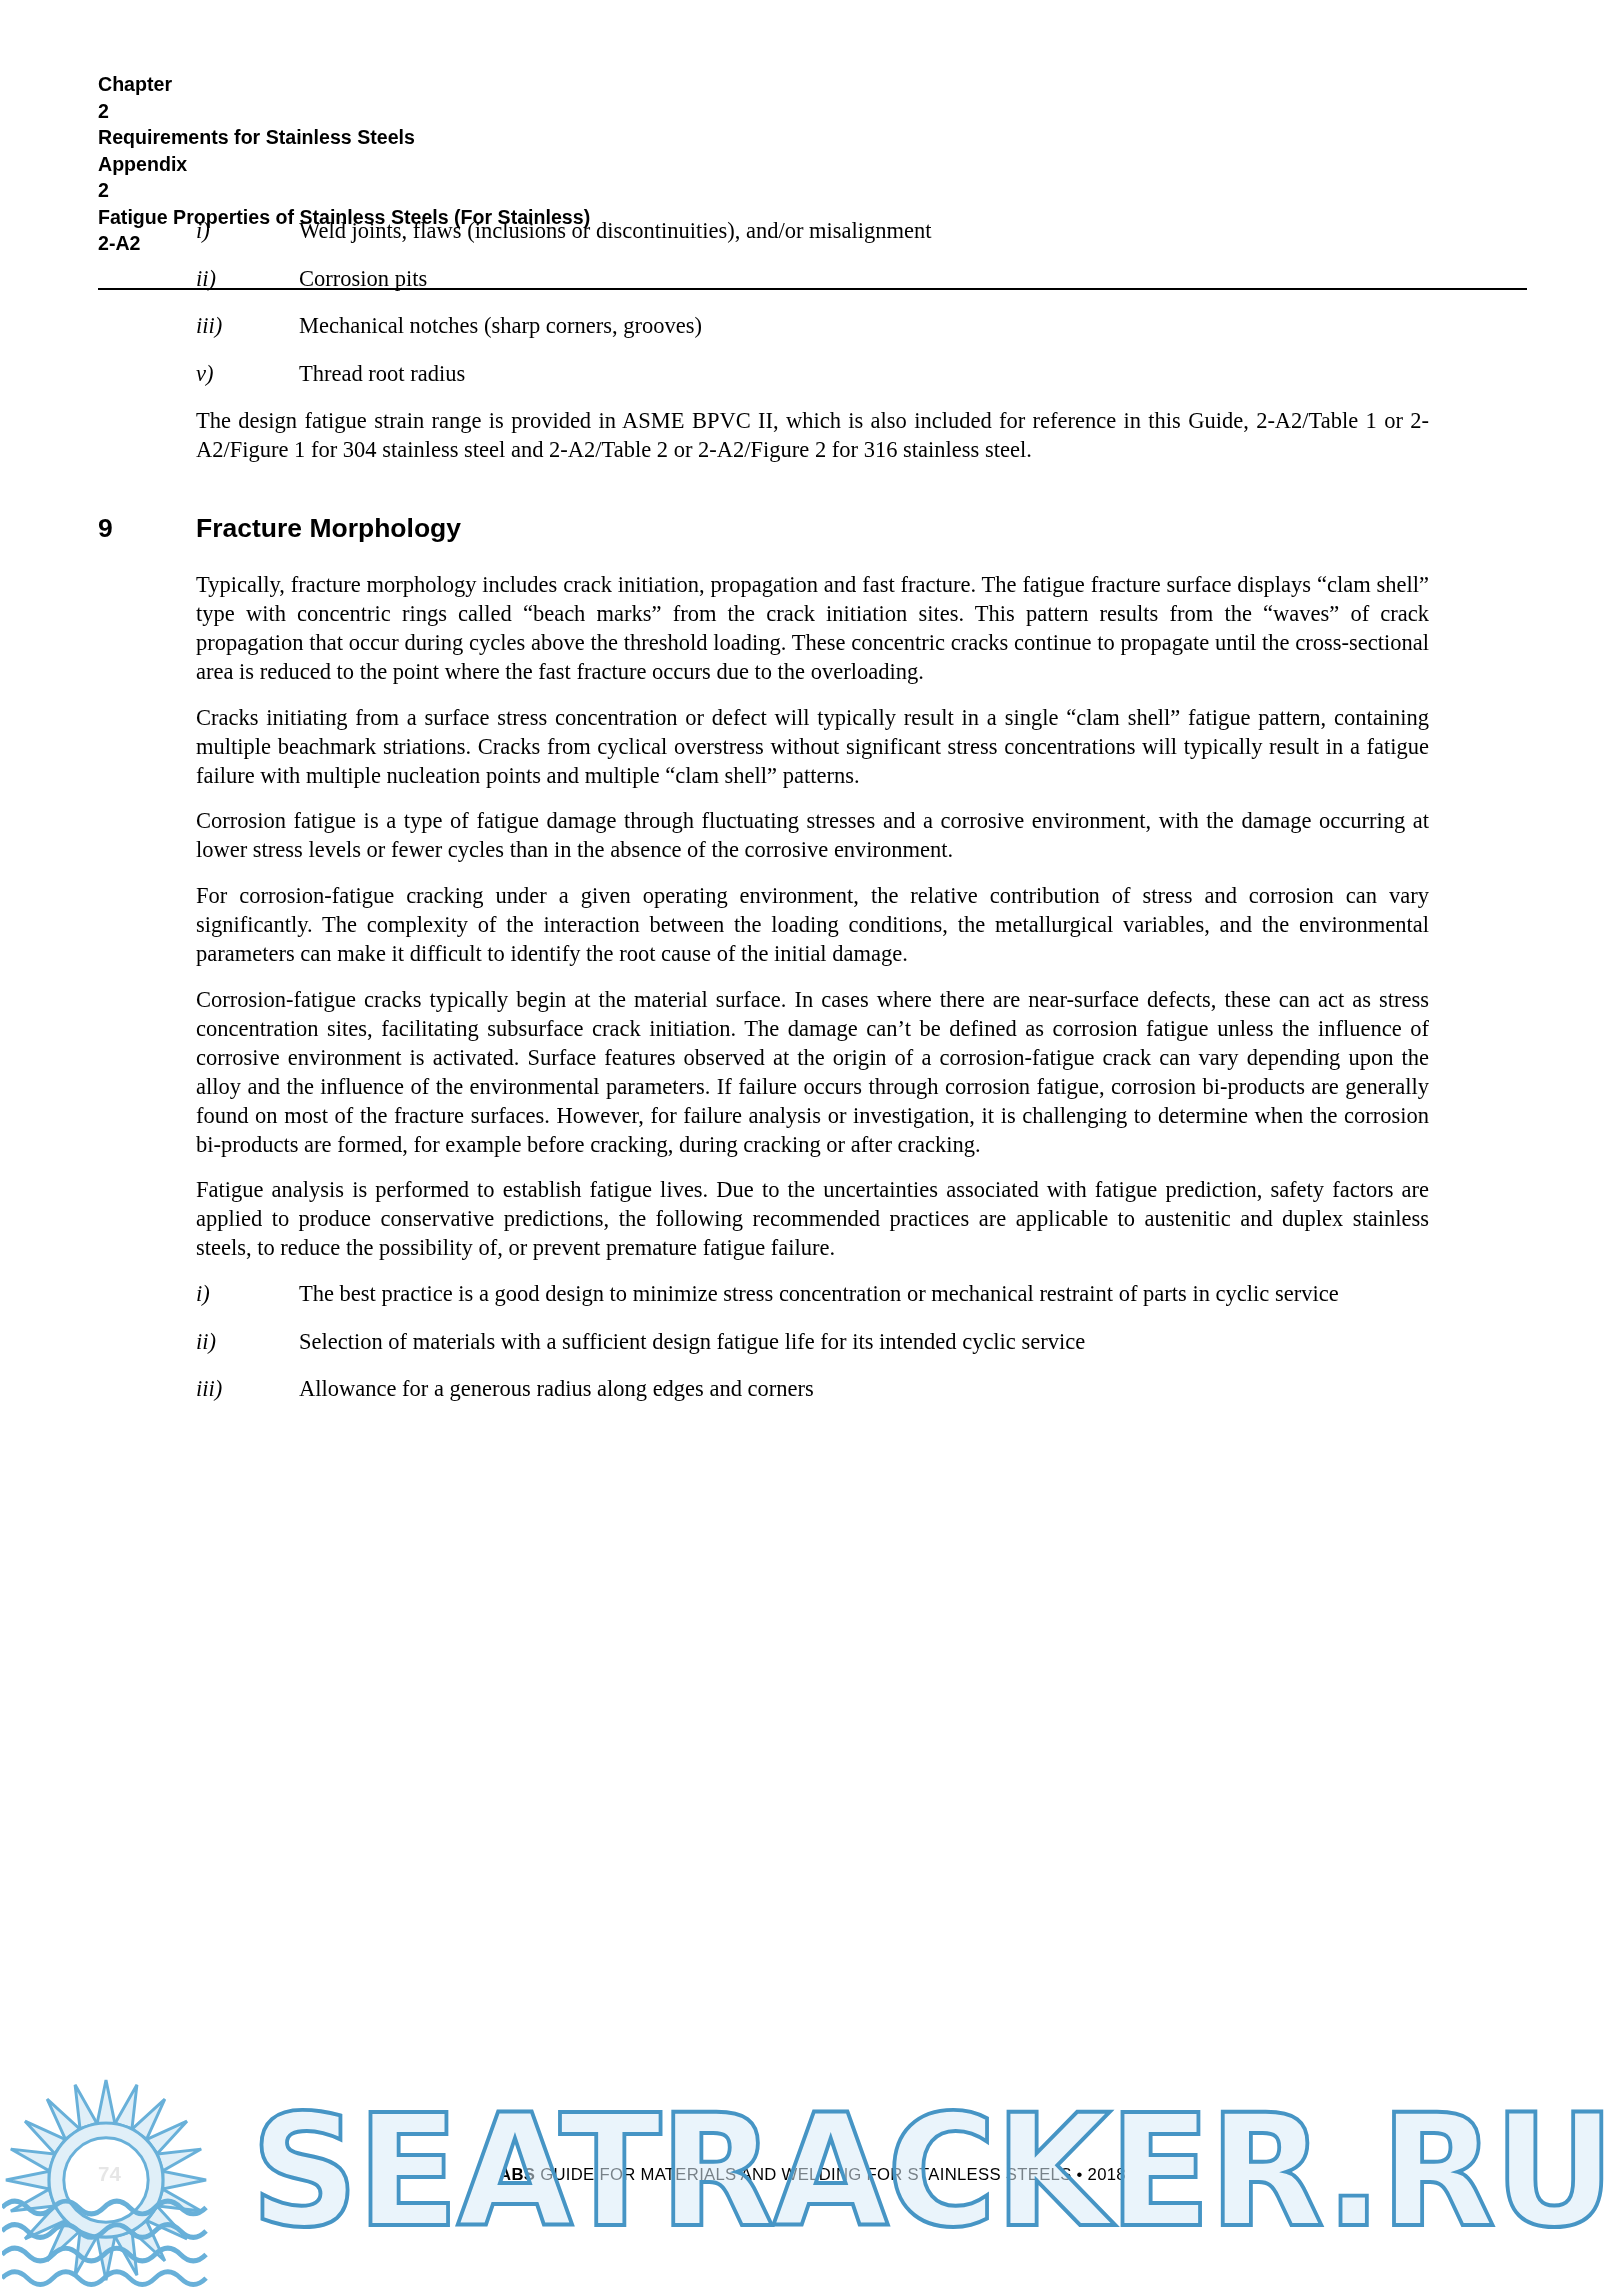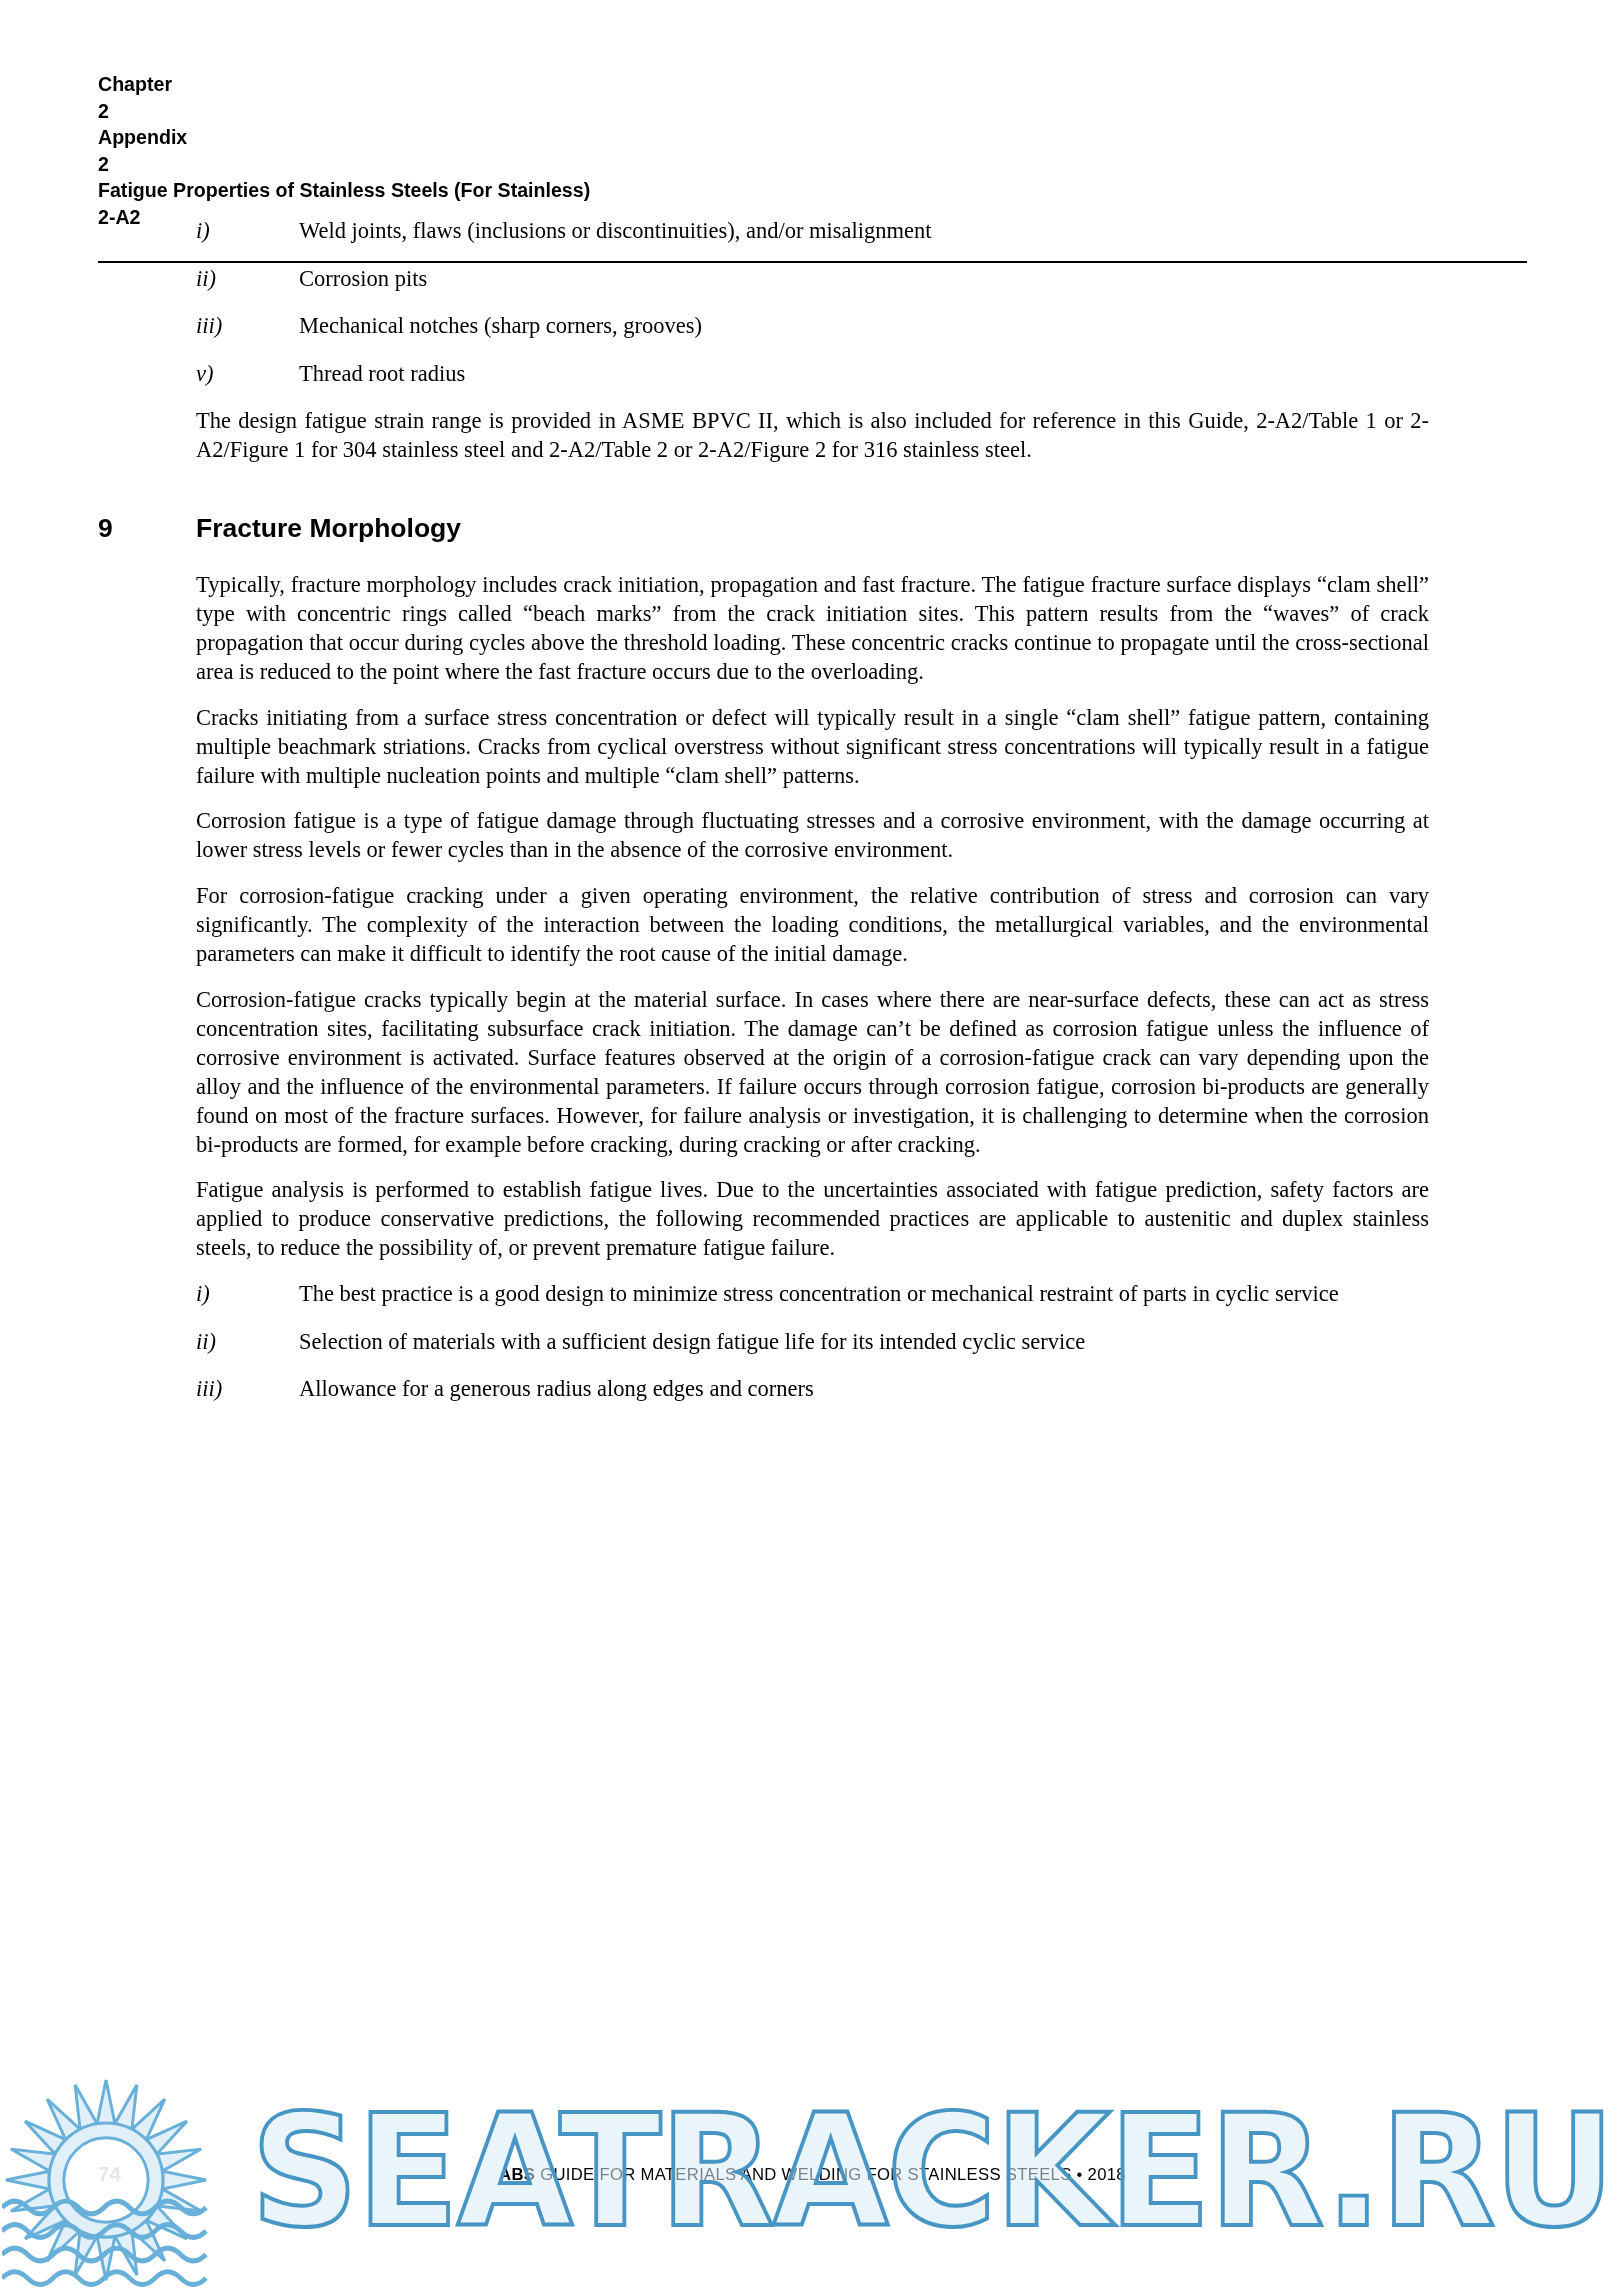--- a/index.html
+++ b/index.html
@@ -73,20 +73,21 @@
 </style>
 </head>
 <body>
 
 <div class="page">
 
   <div class="header">
     <div class="hdr-row">
       <span class="hdr-label">Chapter</span>
       <span class="hdr-num">2</span>
+      <span class="hdr-title">Requirements for Stainless Steels</span>
     </div>
     <div class="hdr-row">
       <span class="hdr-label">Appendix</span>
       <span class="hdr-num">2</span>
       <span class="hdr-title">Fatigue Properties of Stainless Steels (For Stainless)</span>
       <span class="hdr-ref">2-A2</span>
     </div>
     <div class="hdr-rule"></div>
   </div>
 

